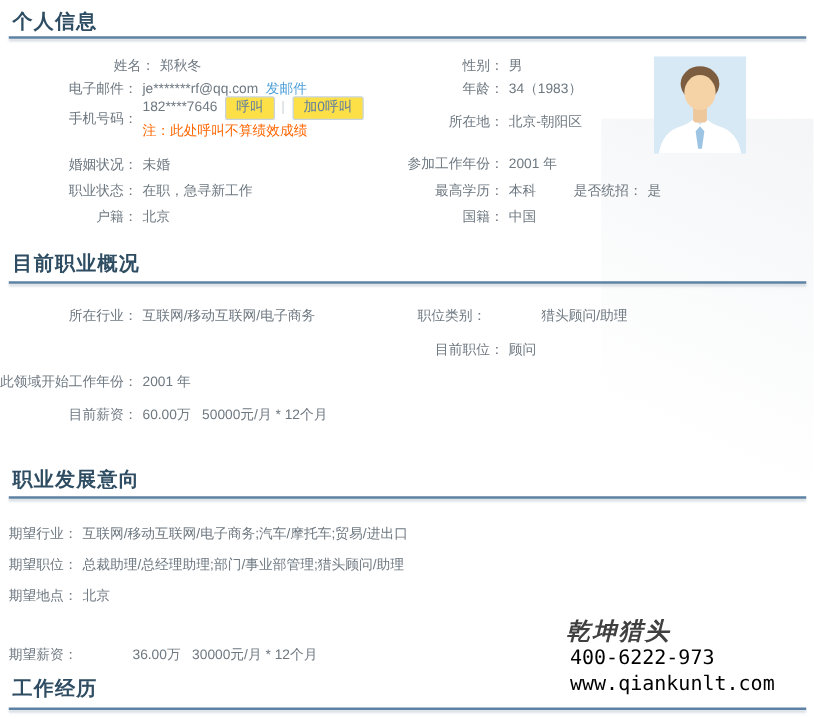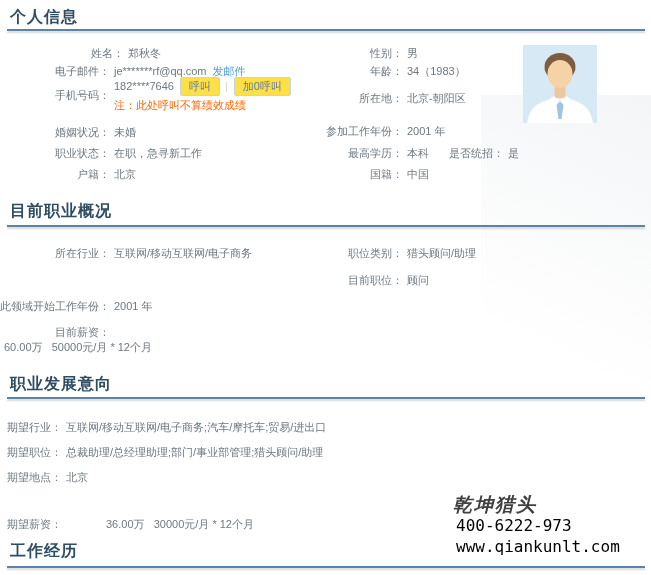--- a/index.html
+++ b/index.html
@@ -77,21 +77,21 @@
     <span class="val">2001 年</span>
   </div>
 
   <div class="row" style="top:146px;left:0;">
     <span class="lbl w-l">职业状态：</span>
     <span class="val">在职，急寻新工作</span>
   </div>
   <div class="row" style="top:146px;left:250px;">
     <span class="lbl w-r">最高学历：</span>
     <span class="val">本科</span>
-    <span class="lbl" style="margin-left:20px;">是否统招：</span>
+    <span class="lbl" style="margin-left:30px;">是否统招：</span>
     <span class="val">是</span>
   </div>
 
   <div class="row" style="top:167px;left:0;">
     <span class="lbl w-l">户籍：</span>
     <span class="val">北京</span>
   </div>
   <div class="row" style="top:167px;left:250px;">
     <span class="lbl w-r">国籍：</span>
     <span class="val">中国</span>
@@ -111,36 +111,36 @@
     </svg>
   </div>
 
   <div class="sec-title" style="top:201px;">目前职业概况</div>
   <div class="rule" style="top:225px;"></div>
 
   <div class="row" style="top:246px;left:0;">
     <span class="lbl w-l">所在行业：</span>
     <span class="val">互联网/移动互联网/电子商务</span>
   </div>
-  <div class="row" style="top:246px;left:250px;">
+  <div class="row" style="top:246px;left:236px;gap:40px;">
     <span class="lbl w-r">职位类别：</span>
     <span class="val">猎头顾问/助理</span>
   </div>
 
   <div class="row" style="top:273px;left:250px;">
     <span class="lbl w-r">目前职位：</span>
     <span class="val">顾问</span>
   </div>
 
   <div class="row" style="top:299px;left:0;">
     <span class="lbl w-l">此领域开始工作年份：</span>
     <span class="val">2001 年</span>
   </div>
 
-  <div class="row" style="top:325px;left:0;flex-direction:column;">
+  <div class="row" style="top:325px;left:0;">
     <span class="lbl w-l">目前薪资：</span>
     <span class="val">60.00万   50000元/月 * 12个月</span>
   </div>
 
   <div class="sec-title" style="top:374px;">职业发展意向</div>
   <div class="rule" style="top:397px;"></div>
 
   <div class="row" style="top:420px;left:0;">
     <span class="lbl w-i">期望行业：</span>
     <span class="val">互联网/移动互联网/电子商务;汽车/摩托车;贸易/进出口</span>

